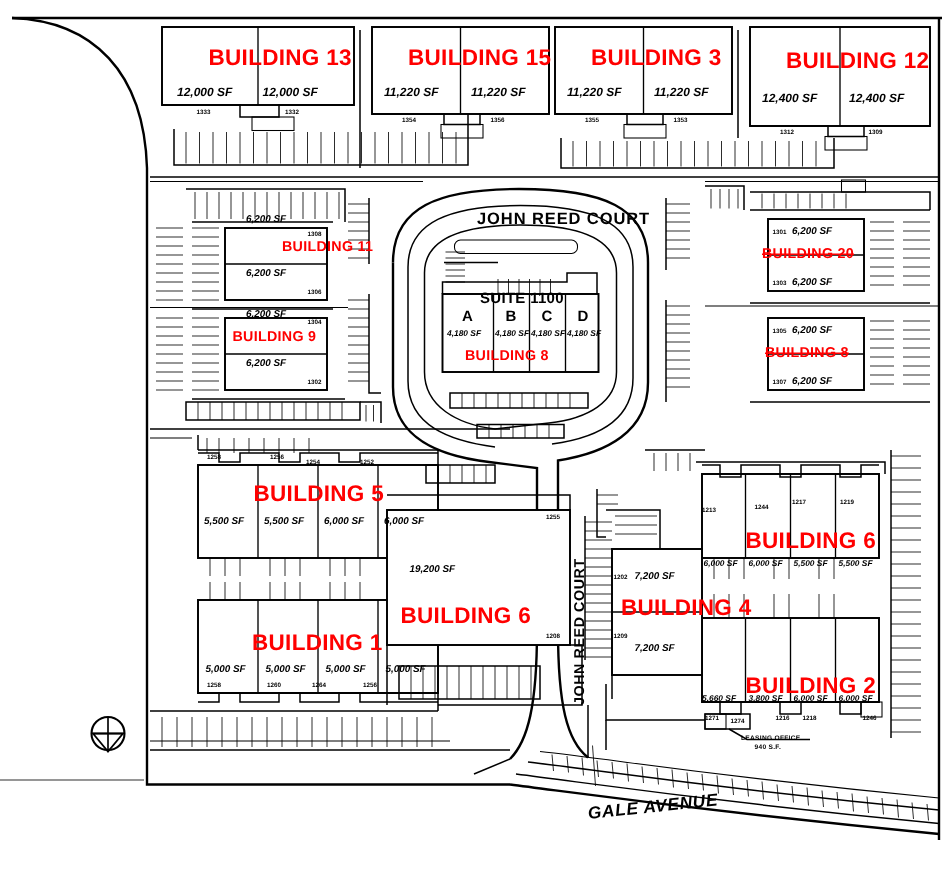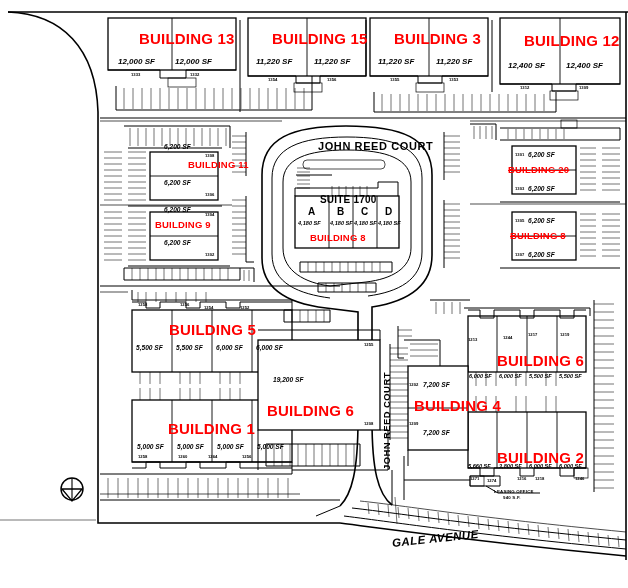--- a/index.html
+++ b/index.html
@@ -701,21 +701,21 @@
   <div class="lbl sf tiny" style="left:528px;top:186px;">6,200 SF</div>
   <div class="lbl suite-no" style="left:515px;top:153px;">1301</div>
   <div class="lbl suite-no" style="left:515px;top:187px;">1303</div>
 
   <div class="lbl bldg-name small struck" style="left:510px;top:231px;">BUILDING 8</div>
   <div class="lbl sf tiny" style="left:528px;top:218px;">6,200 SF</div>
   <div class="lbl sf tiny" style="left:528px;top:252px;">6,200 SF</div>
   <div class="lbl suite-no" style="left:515px;top:219px;">1305</div>
   <div class="lbl suite-no" style="left:515px;top:253px;">1307</div>
 
-  <div class="lbl suite-hdr" style="left:320px;top:194px;">SUITE 1700</div>
+  <div class="lbl suite-hdr" style="left:320px;top:194px;">SUITE 1100</div>
   <div class="lbl suite-letter" style="left:308px;top:206px;">A</div>
   <div class="lbl suite-letter" style="left:337px;top:206px;">B</div>
   <div class="lbl suite-letter" style="left:361px;top:206px;">C</div>
   <div class="lbl suite-letter" style="left:385px;top:206px;">D</div>
   <div class="lbl sf mini" style="left:298px;top:221px;">4,180 SF</div>
   <div class="lbl sf mini" style="left:330px;top:221px;">4,180 SF</div>
   <div class="lbl sf mini" style="left:354px;top:221px;">4,180 SF</div>
   <div class="lbl sf mini" style="left:378px;top:221px;">4,180 SF</div>
   <div class="lbl bldg-name small" style="left:310px;top:233px;">BUILDING 8</div>
 

